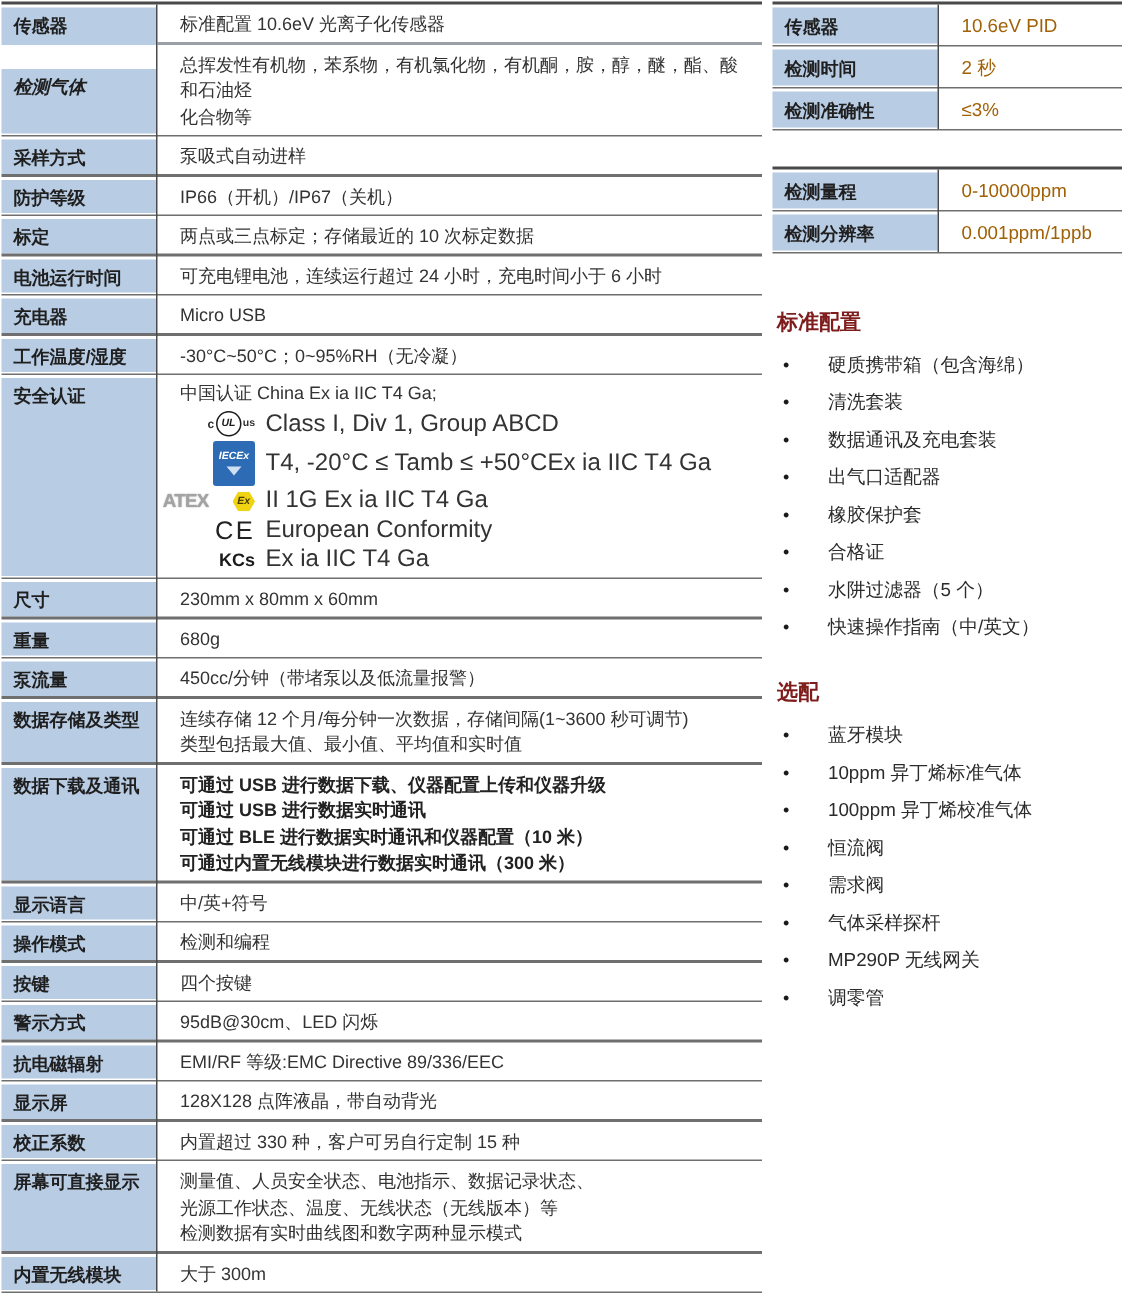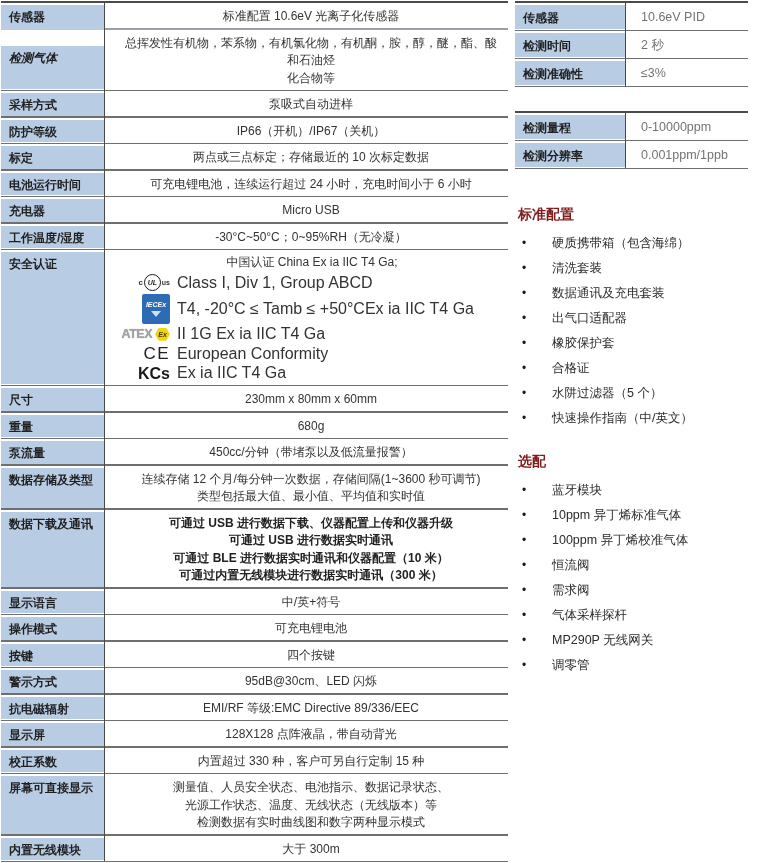--- a/index.html
+++ b/index.html
@@ -17,21 +17,21 @@
   .trow{display:flex;position:relative;}
   .trow::after{content:"";position:absolute;left:0;right:0;bottom:0;height:1.5px;background:#6f6f6f;z-index:2;}
   .trow.sep-right::after{left:104px;background:#9aa0a6;}
   .lbl{
     width:103px;box-sizing:border-box;flex:none;
     background:#b8cce4;margin:2px 0;padding:4px 4px 2px 8px;
     font-weight:bold;font-size:12px;line-height:16px;color:#1f1f1f;
   }
   .lbl.join-b{margin-bottom:0;}
   .lbl.join-t{margin-top:16px;font-style:italic;}
-  .val{flex:1;padding:5px 6px 4px 16px;font-size:12px;line-height:17.5px;color:#333;text-align:center;}
+  .val{flex:1;padding:5px 6px 4px 16px;font-size:12px;line-height:17.5px;color:#333;}
   .val .vl{min-height:17px;}
   .val.boldv .vl{font-weight:bold;color:#222;}
 
   
   .val.cert{padding:4px 4px 2px 16px;}
   .cert .vl.intro{line-height:16px;margin-bottom:3px;}
   .centry{display:flex;align-items:center;margin-bottom:2px;}
   .cicon{width:50px;flex:none;display:flex;justify-content:flex-end;align-items:center;margin-right:7px;white-space:nowrap;}
   .ctext{font-size:16px;line-height:16px;}
   .ctext.two{display:flex;flex-direction:row;}
@@ -39,36 +39,36 @@
   
   .ulmark{display:inline-flex;align-items:center;}
   .ul-c{font-size:8px;font-weight:bold;align-self:flex-start;margin-right:1px;}
   .ul-o{width:15px;height:15px;border:1.5px solid #1a1a1a;border-radius:50%;display:inline-flex;align-items:center;justify-content:center;font-size:7px;font-weight:bold;font-style:italic;color:#1a1a1a;}
   .ul-us{font-size:7px;font-weight:bold;align-self:flex-end;margin-left:1px;}
   
   .iecex{width:28px;height:30px;background:#2d6cb5;border-radius:2px;display:inline-flex;flex-direction:column;align-items:center;justify-content:center;gap:2px;}
   .iecex-t{color:#fff;font-size:7px;font-weight:bold;font-style:italic;line-height:8px;}
   .iecex-arrow{width:0;height:0;border-left:5px solid transparent;border-right:5px solid transparent;border-top:6px solid #cfe0f2;}
   
-  .atex{display:inline-flex;align-items:center;gap:3px;}
+  .atex{display:inline-flex;align-items:center;gap:16px;}
   .atex-t{color:#a3a3a3;font-weight:800;font-size:12.5px;letter-spacing:-0.5px;text-shadow:0 0 1px #8c8c8c;}
   .atex-hex{width:15px;height:13px;background:#f0d414;clip-path:polygon(25% 0,75% 0,100% 50%,75% 100%,25% 100%,0 50%);display:inline-flex;align-items:center;justify-content:center;}
   .atex-hex i{font-size:7px;font-weight:bold;font-style:italic;color:#4a3c00;}
   
   .cemark{font-size:17px;font-weight:500;letter-spacing:1.5px;color:#222;}
-  .kcs{font-size:16px;font-weight:bold;color:#1a1a1a;}
+  .kcs{font-size:12px;font-weight:bold;color:#1a1a1a;}
 
   
   .right-col{position:absolute;left:515px;top:1px;width:233px;}
   .side-table{border-top:2px solid #4a4a4a;position:relative;background:#fff;}
   .side-table::before{content:"";position:absolute;left:110px;top:0;bottom:1px;width:1px;background:#4a4a4a;z-index:3;}
   .srow{display:flex;position:relative;min-height:28px;}
   .srow::after{content:"";position:absolute;left:0;right:0;bottom:0;height:1.5px;background:#6f6f6f;}
   .slbl{width:110px;box-sizing:border-box;flex:none;background:#b8cce4;margin:2px 0;padding:5px 6px 2px 8px;font-weight:bold;font-size:12px;line-height:16px;color:#1f1f1f;}
-  .sval{flex:1;padding:6px 2px 2px 16px;font-size:12.5px;line-height:16px;color:#737373;}
+  .sval{flex:1;padding:6px 2px 2px 16px;font-size:12.5px;line-height:16px;color:#a16207;}
   .st2{margin-top:24px;}
 
   .list-title{margin-top:37px;font-size:14px;font-weight:bold;color:#7f1d1d;padding-left:3px;}
   .list-title.t2{margin-top:22px;}
   .blist{list-style:none;margin:7px 0 0 0;padding:0;}
   .bitem{display:flex;align-items:flex-start;padding:4px 0;font-size:12.5px;line-height:17px;color:#2b2b2b;}
   .bdot{width:10px;flex:none;margin-left:7px;margin-right:20px;font-size:12px;color:#1a1a1a;}
 </style>
 </head>
 <body>
@@ -234,21 +234,21 @@
       <div class="trow">
         <div class="lbl">显示语言</div>
         <div class="val">
             <div class="vl">中/英+符号</div>
           </div>
       </div>
 
       <div class="trow">
         <div class="lbl">操作模式</div>
         <div class="val">
-            <div class="vl">可充电锂电池</div>
+            <div class="vl">检测和编程</div>
           </div>
       </div>
 
       <div class="trow">
         <div class="lbl">按键</div>
         <div class="val">
             <div class="vl">四个按键</div>
           </div>
       </div>
 

